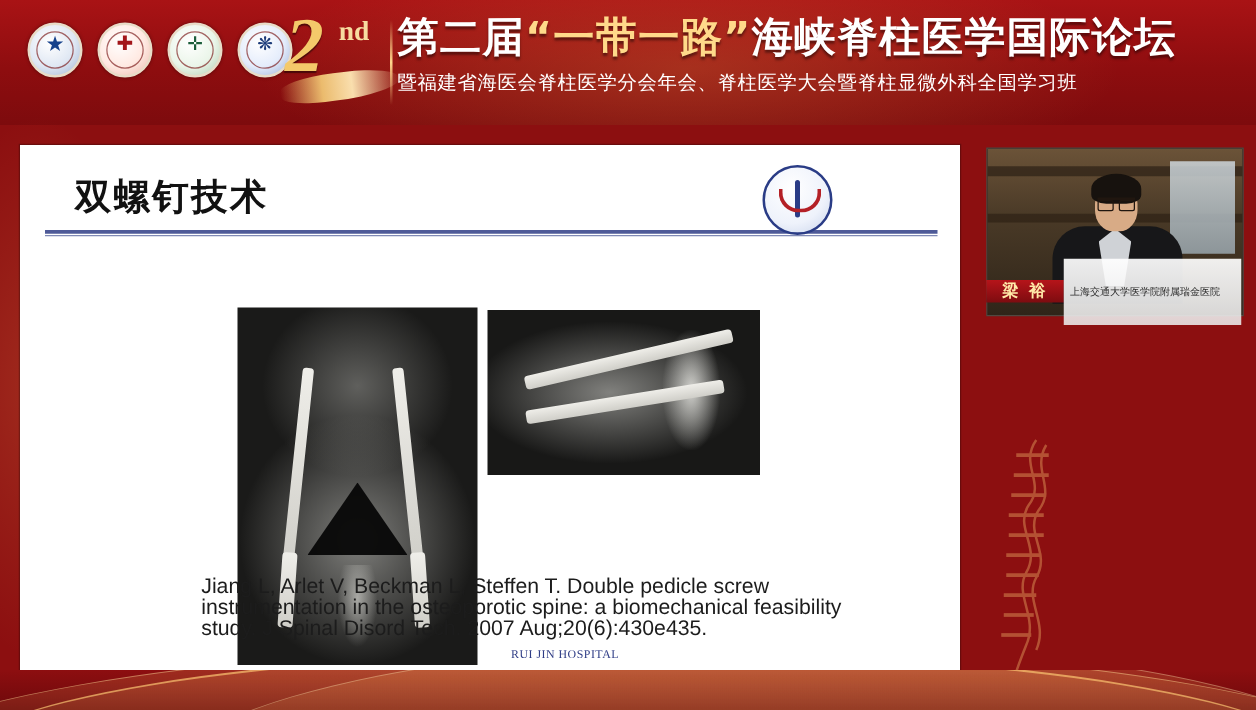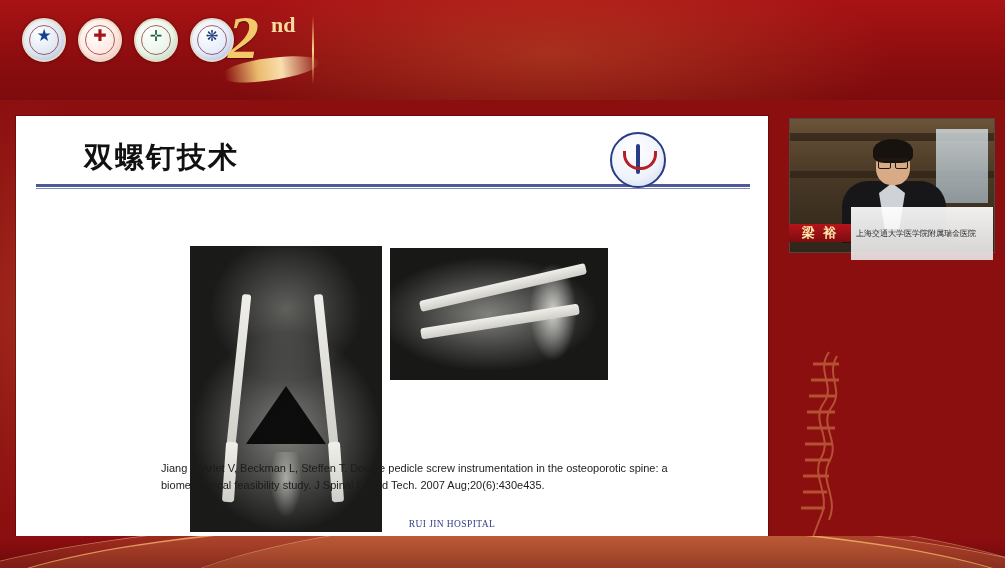--- a/index.html
+++ b/index.html
@@ -171,21 +171,21 @@
   .slide {
     position: absolute;
     left: 16px; top: 116px;
     width: 752px; height: 422px;
     background: #ffffff;
     box-shadow: 0 0 0 1px rgba(0,0,0,0.25);
     overflow: hidden;
   }
   .slide-title {
     position: absolute;
-    left: 68px; top: 22px;
+    left: 44px; top: 22px;
     font-family: Liberation Mono, monospace;
     font-size: 29px;
     font-weight: bold;
     color: #111;
     letter-spacing: 2px;
   }
   .slide-rule {
     position: absolute;
     left: 20px; top: 68px;
     width: 714px; height: 3px;
@@ -271,21 +271,21 @@
     position: absolute; left: 140px; top: 16px; width: 46px; height: 96px;
     background: radial-gradient(ellipse at 50% 50%, rgba(235,235,230,0.85), rgba(30,30,30,0) 72%);
     border-radius: 8px;
   }
 
   .citation {
     position: absolute;
     left: 145px; top: 344px;
     width: 520px;
     font-family: "Liberation Sans", sans-serif;
-    font-size: 11px;
+    font-size: 17px;
     line-height: 17px;
     color: #1c1c1c;
   }
   .footer-en {
     position: absolute;
     left: 0; right: 0; bottom: 8px;
     text-align: center;
     color: #2f3d86;
     font-family: "Liberation Serif", serif;
     font-size: 9.5px;
@@ -438,20 +438,24 @@
     </div>
 
     <div class="ordinal">
       <div class="two">2</div>
       <div class="nd">nd</div>
       <div class="swoosh"></div>
     </div>
 
     <div class="banner-divider"></div>
 
+    <div class="title-block">
+      <div class="title-main"><span>第二届</span><span class="quote">“一带一路”</span><span>海峡脊柱医学国际论坛</span></div>
+      <div class="title-sub">暨福建省海医会脊柱医学分会年会、脊柱医学大会暨脊柱显微外科全国学习班</div>
+    </div>
   </div>
 
   <div class="side-glow-l"></div>
 
   <svg class="spine-deco" viewBox="0 0 120 200">
     <g fill="none" stroke="#f0b36a" stroke-width="2" opacity="0.8">
       <path d="M62 6 C 48 26, 70 40, 56 58 C 44 76, 66 92, 54 112 C 44 130, 64 148, 54 170 C 50 180, 46 190, 44 198"></path>
       <path d="M70 10 C 58 30, 78 44, 64 62 C 52 80, 74 96, 62 116 C 52 134, 72 152, 62 174"></path>
       <g stroke-width="3">
         <path d="M46 18 h26"></path>

